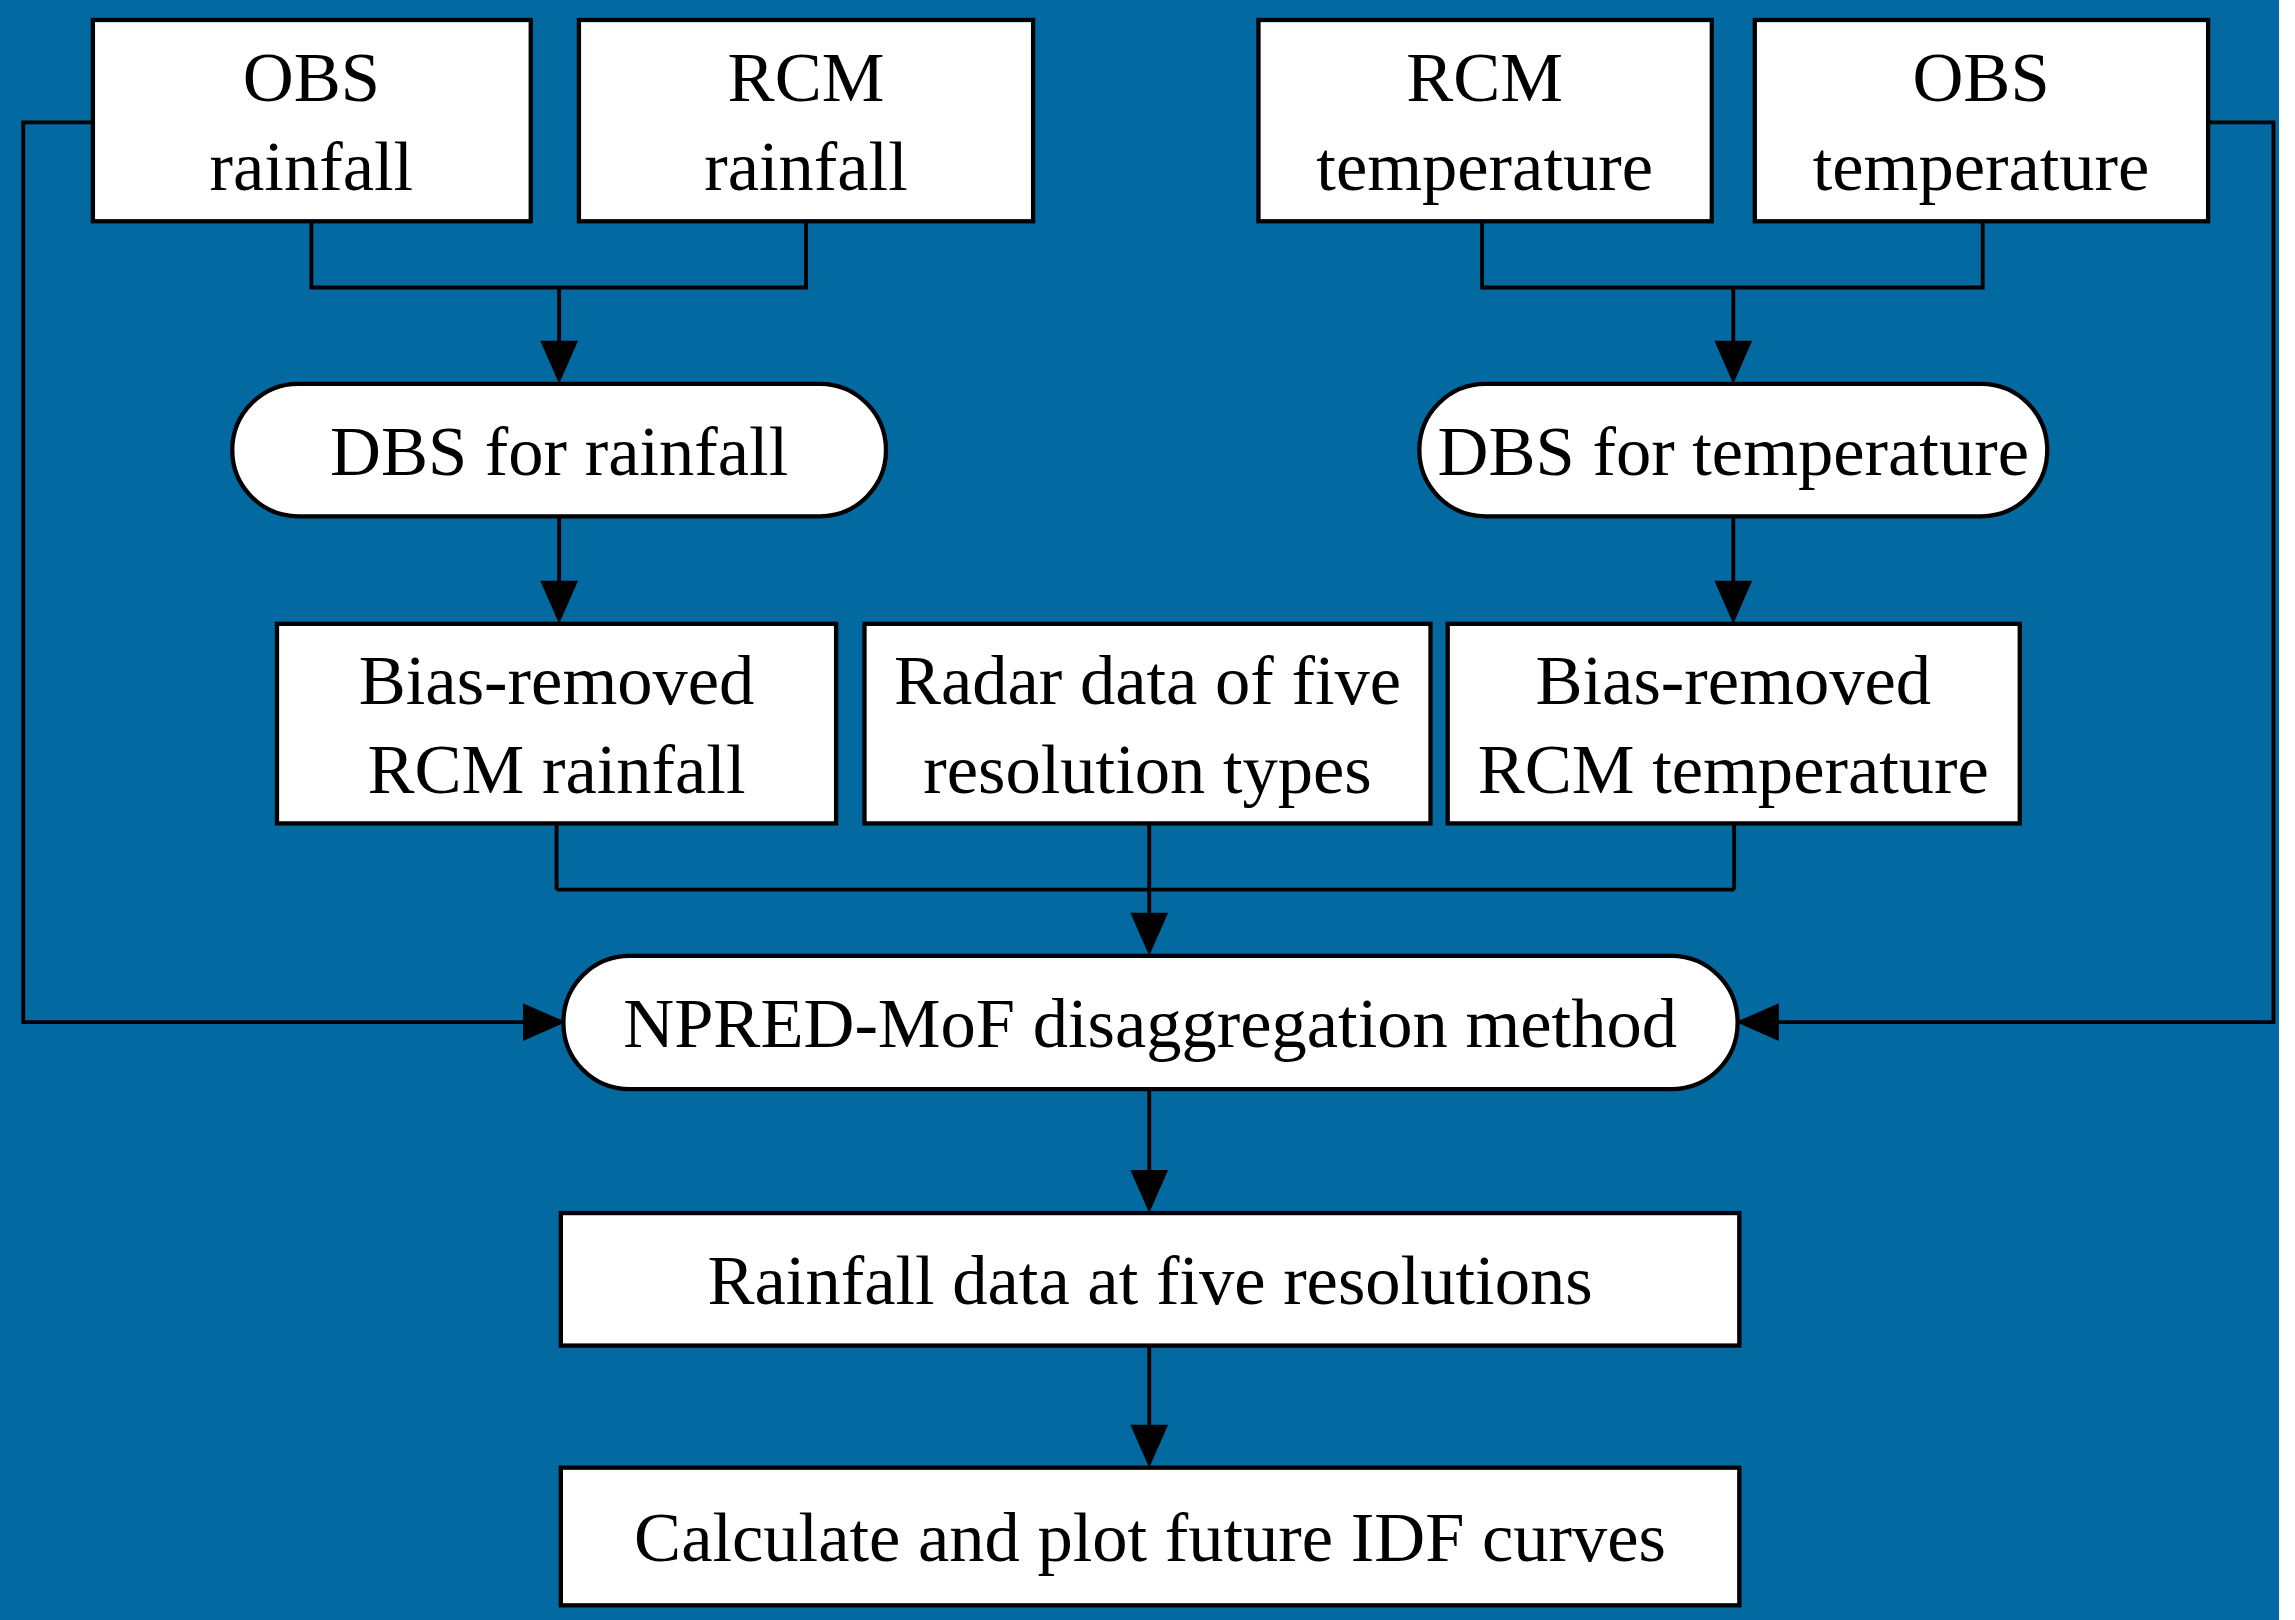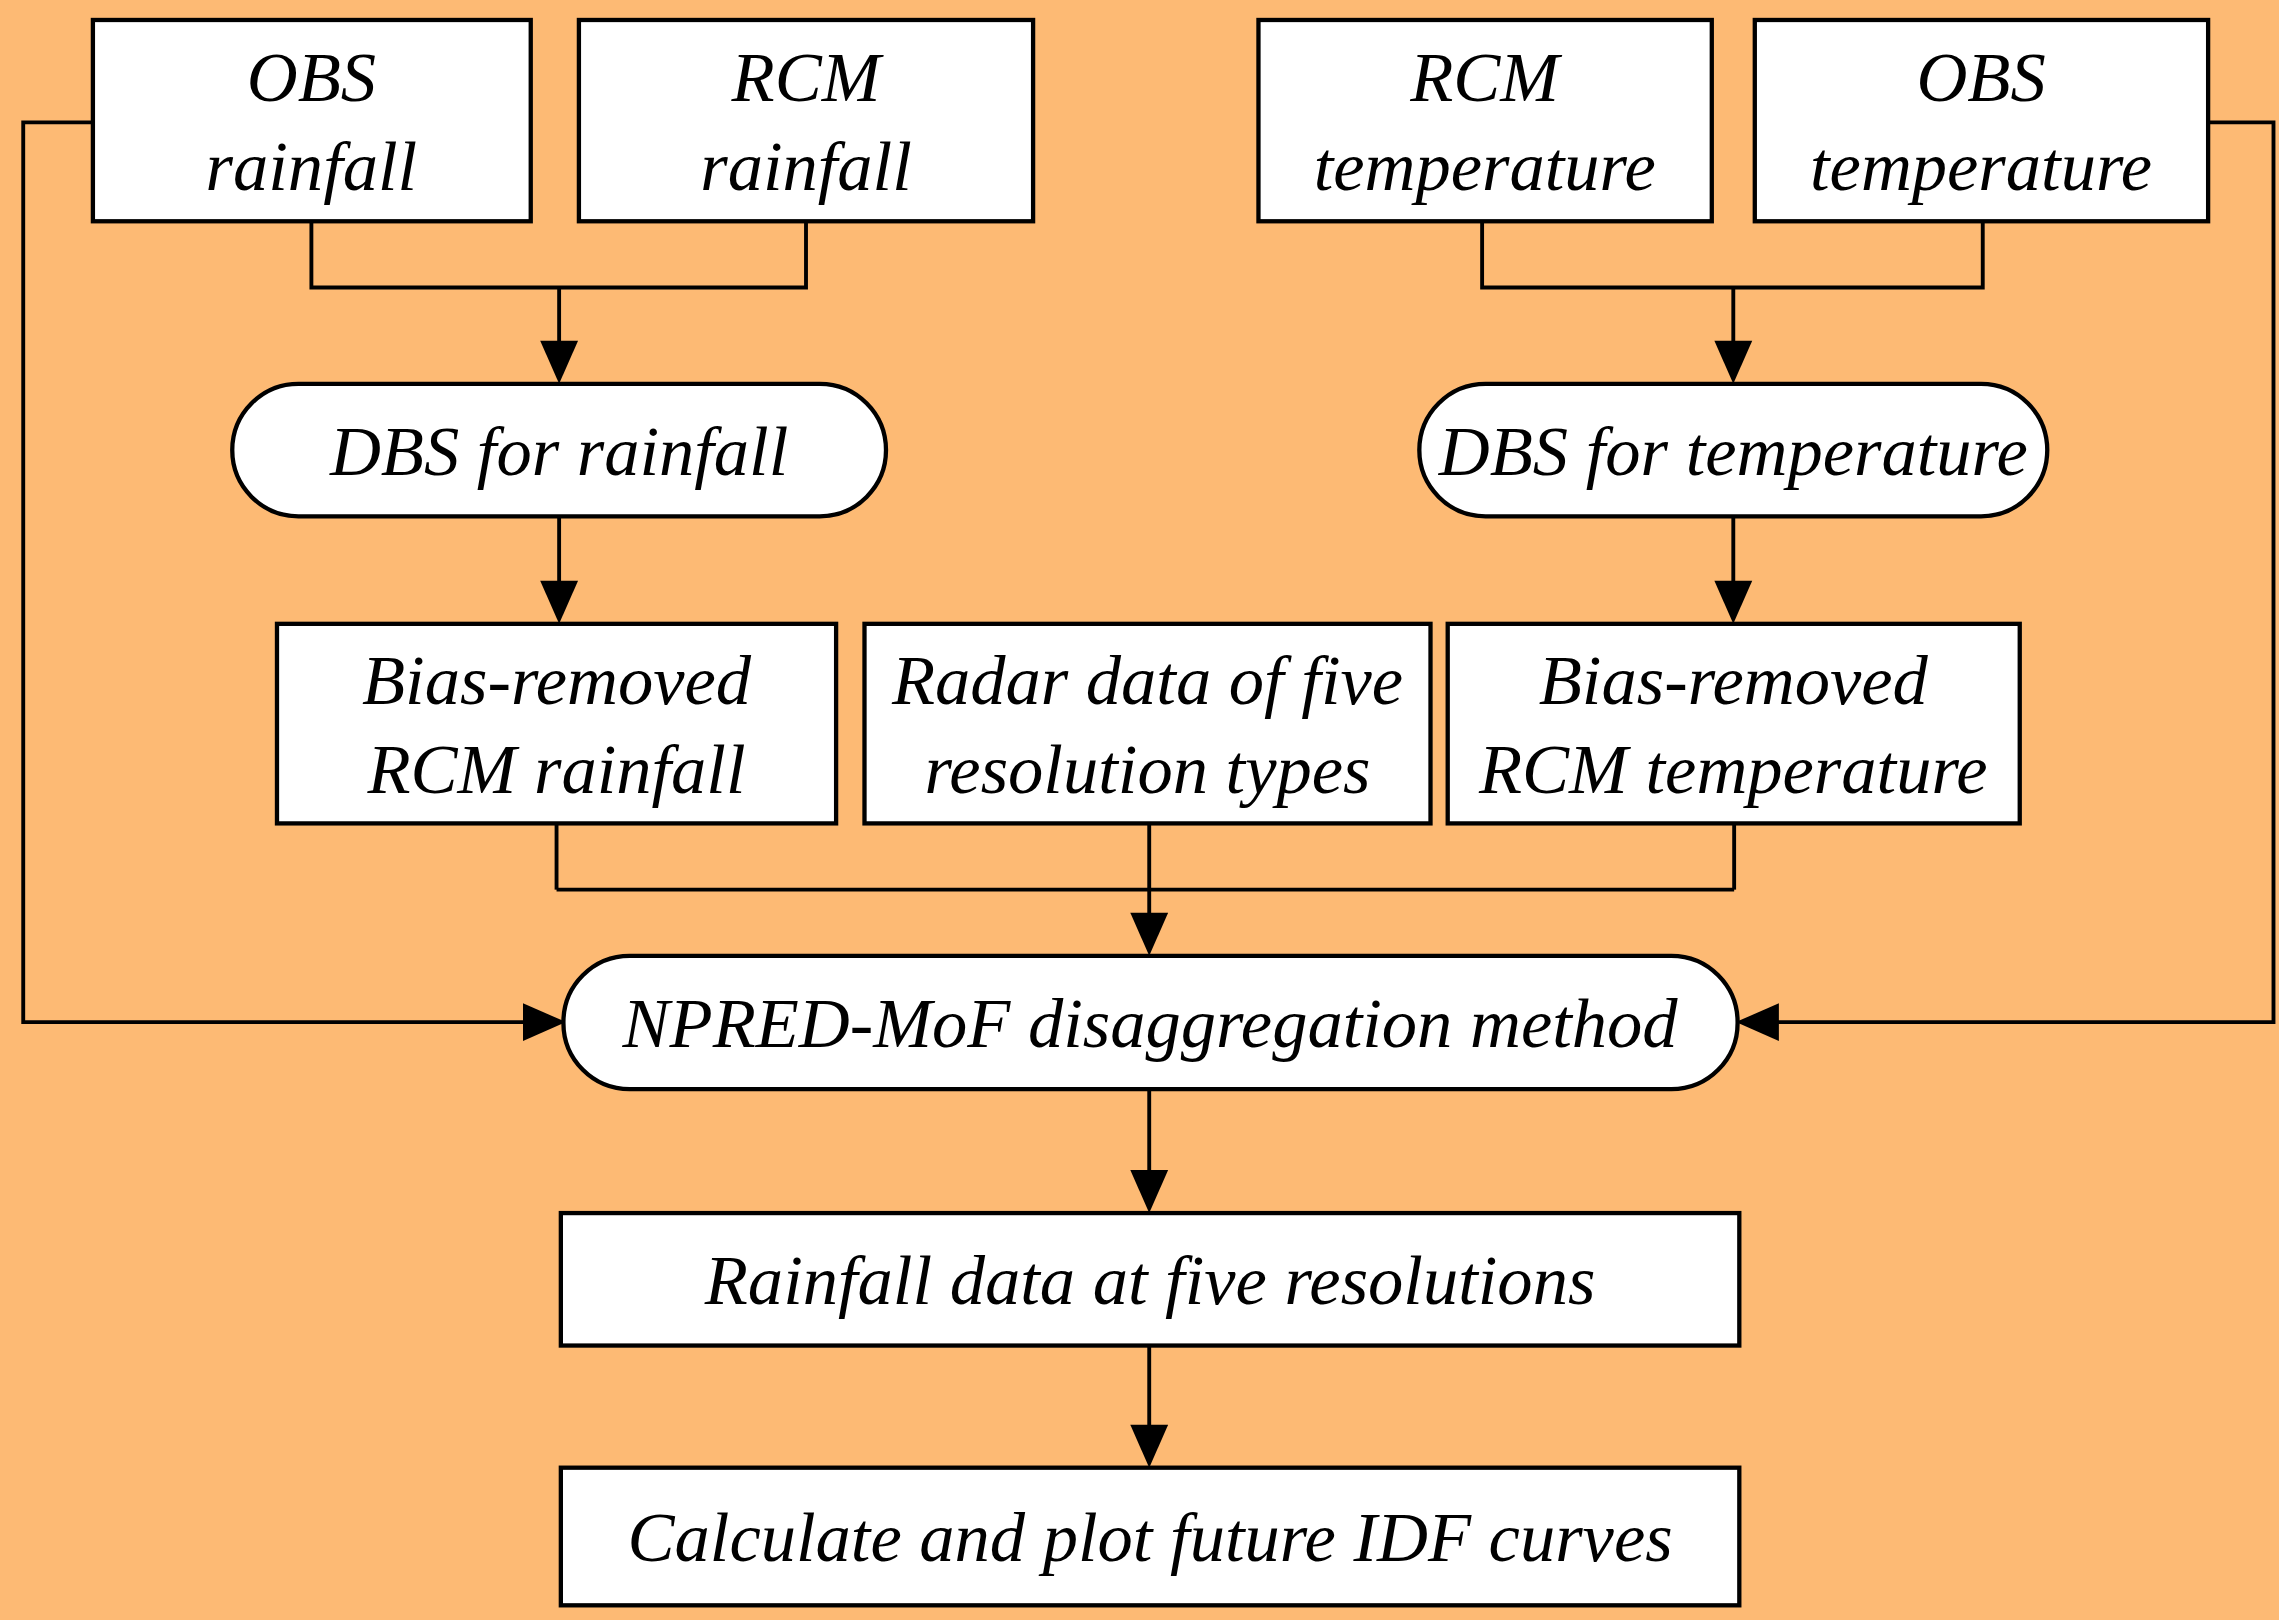--- a/index.html
+++ b/index.html
@@ -4,23 +4,22 @@
 <style>
   html, body {
     margin: 0;
     padding: 0;
     background: #ffffff;
   }
   .canvas {
     position: relative;
     width: 2279px;
     height: 1621px;
-    background: #fdba74;
+    background: #0369a1;
     overflow: hidden;
-    font-style: italic;
   }
   svg {
     display: block;
   }
   .node-shape {
     fill: #ffffff;
     stroke: #000000;
     stroke-width: 5;
   }
   .edge-line {

